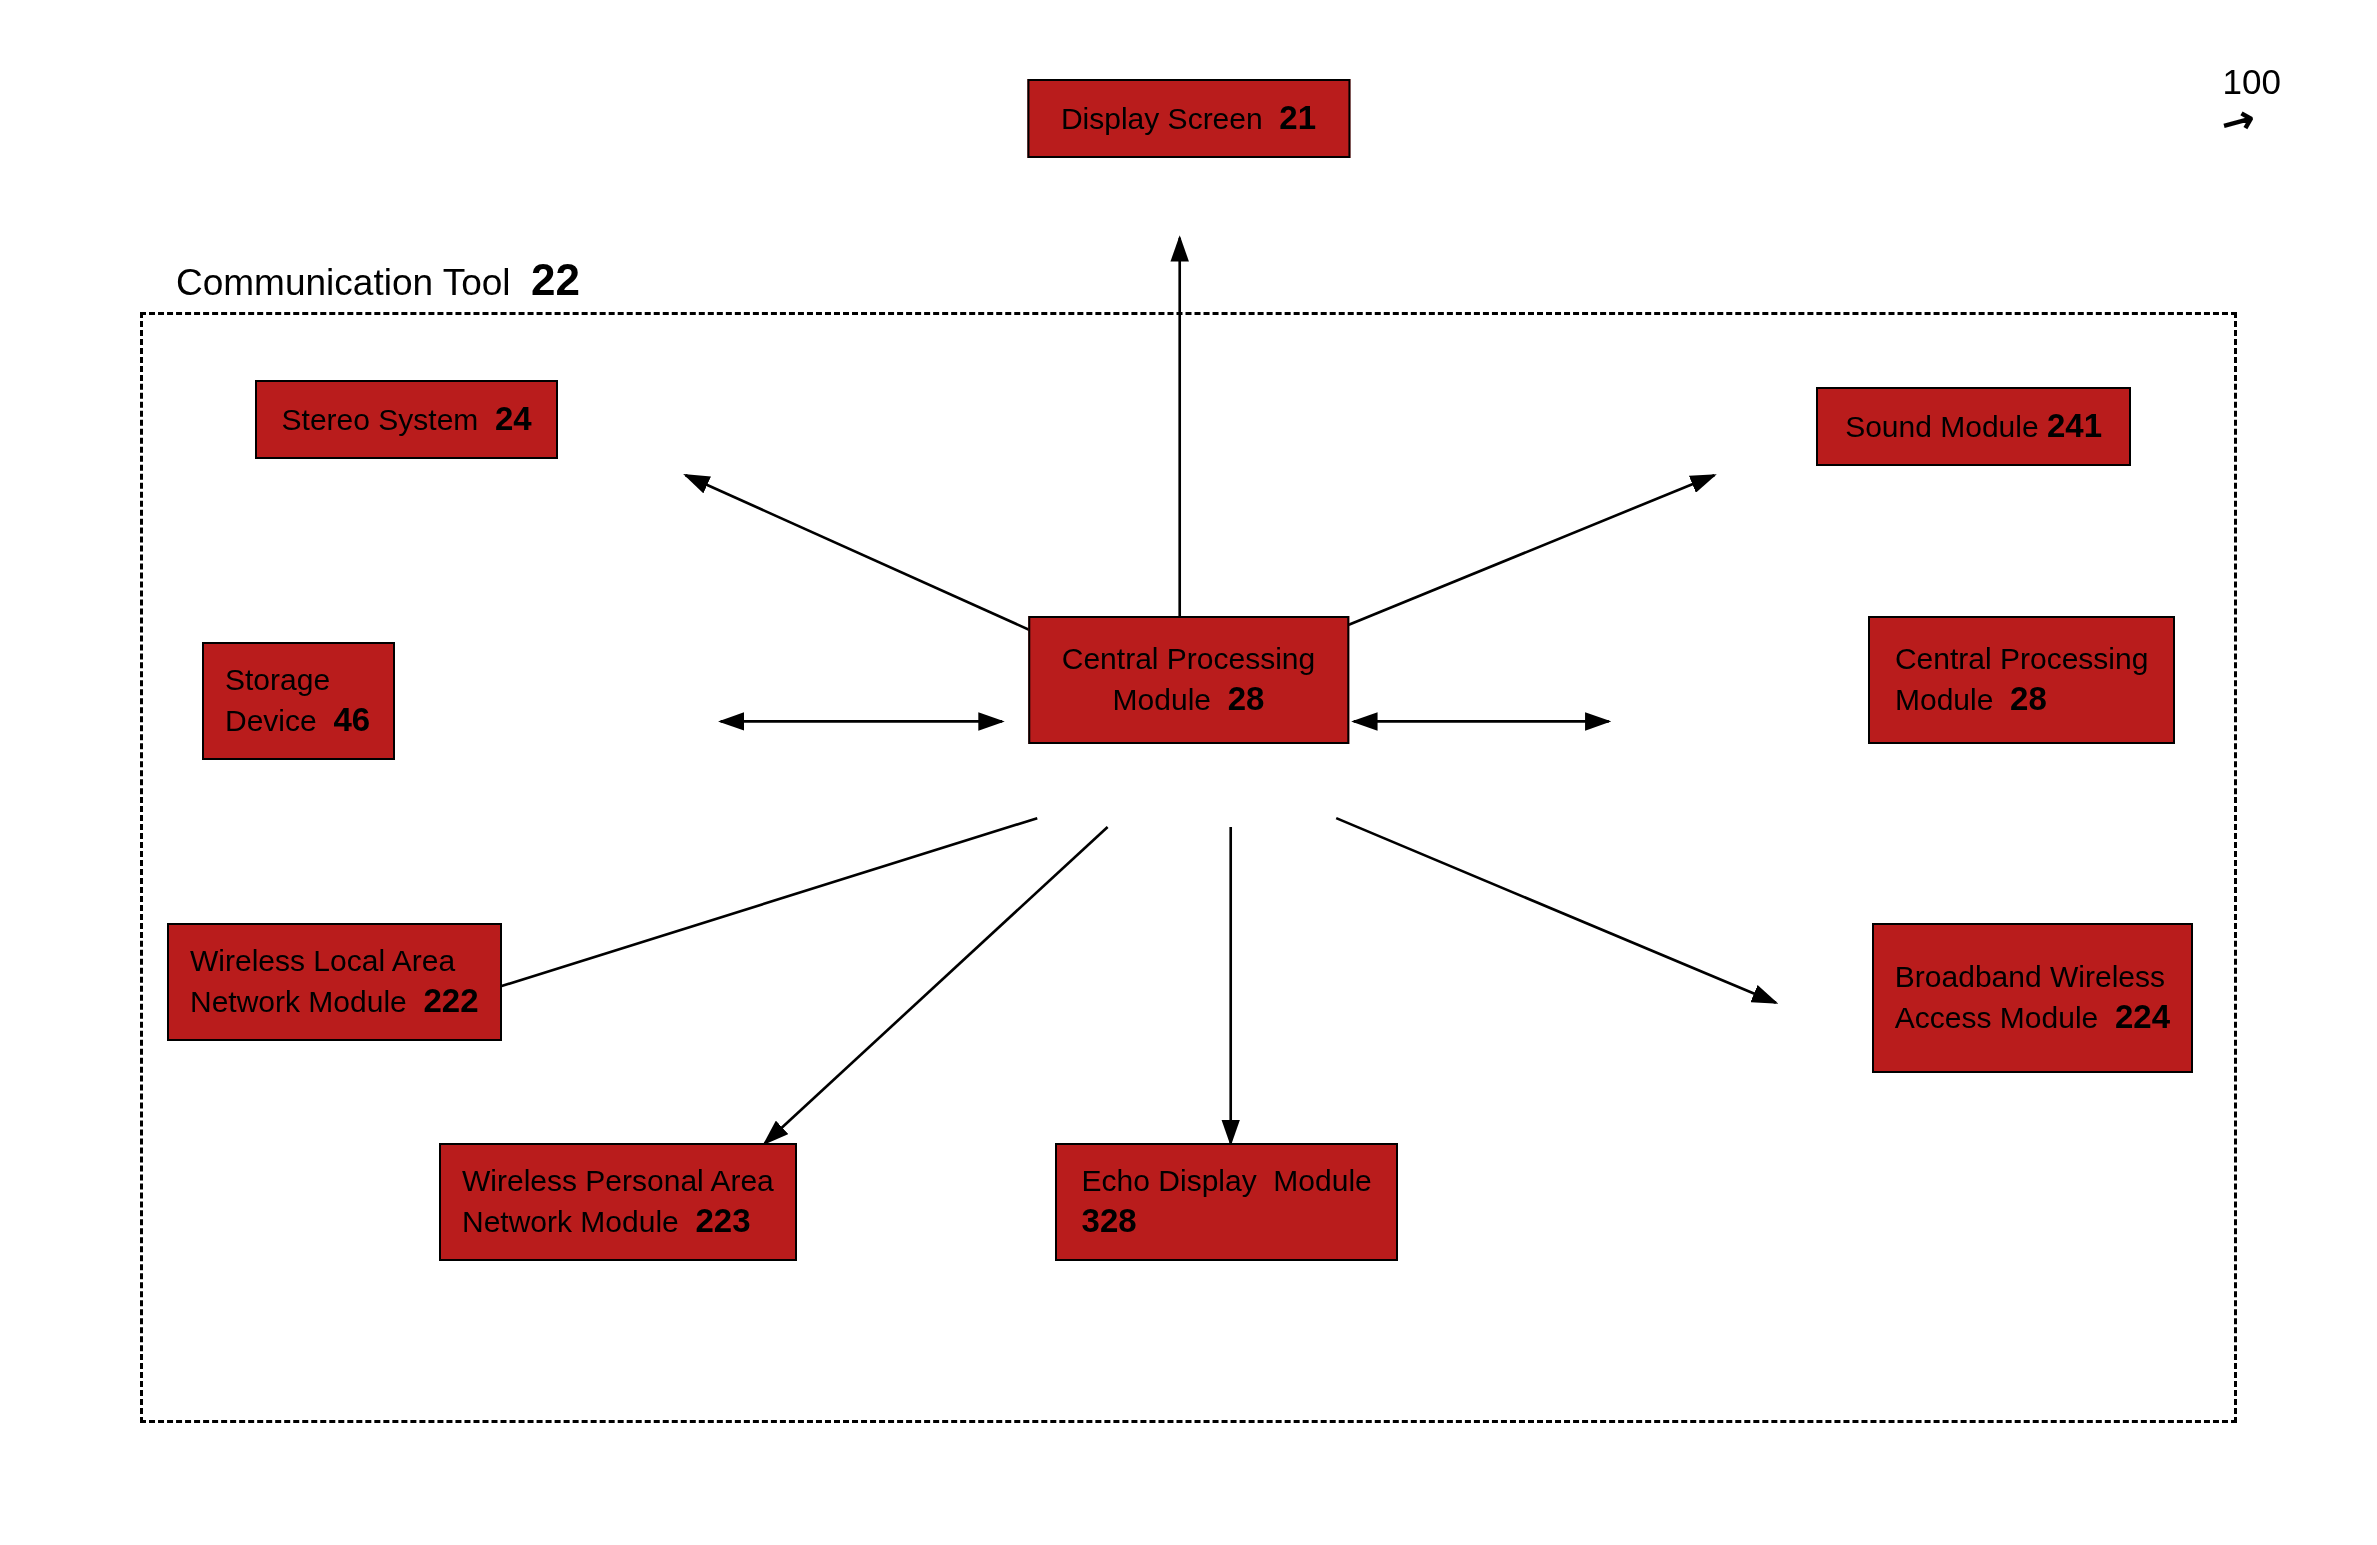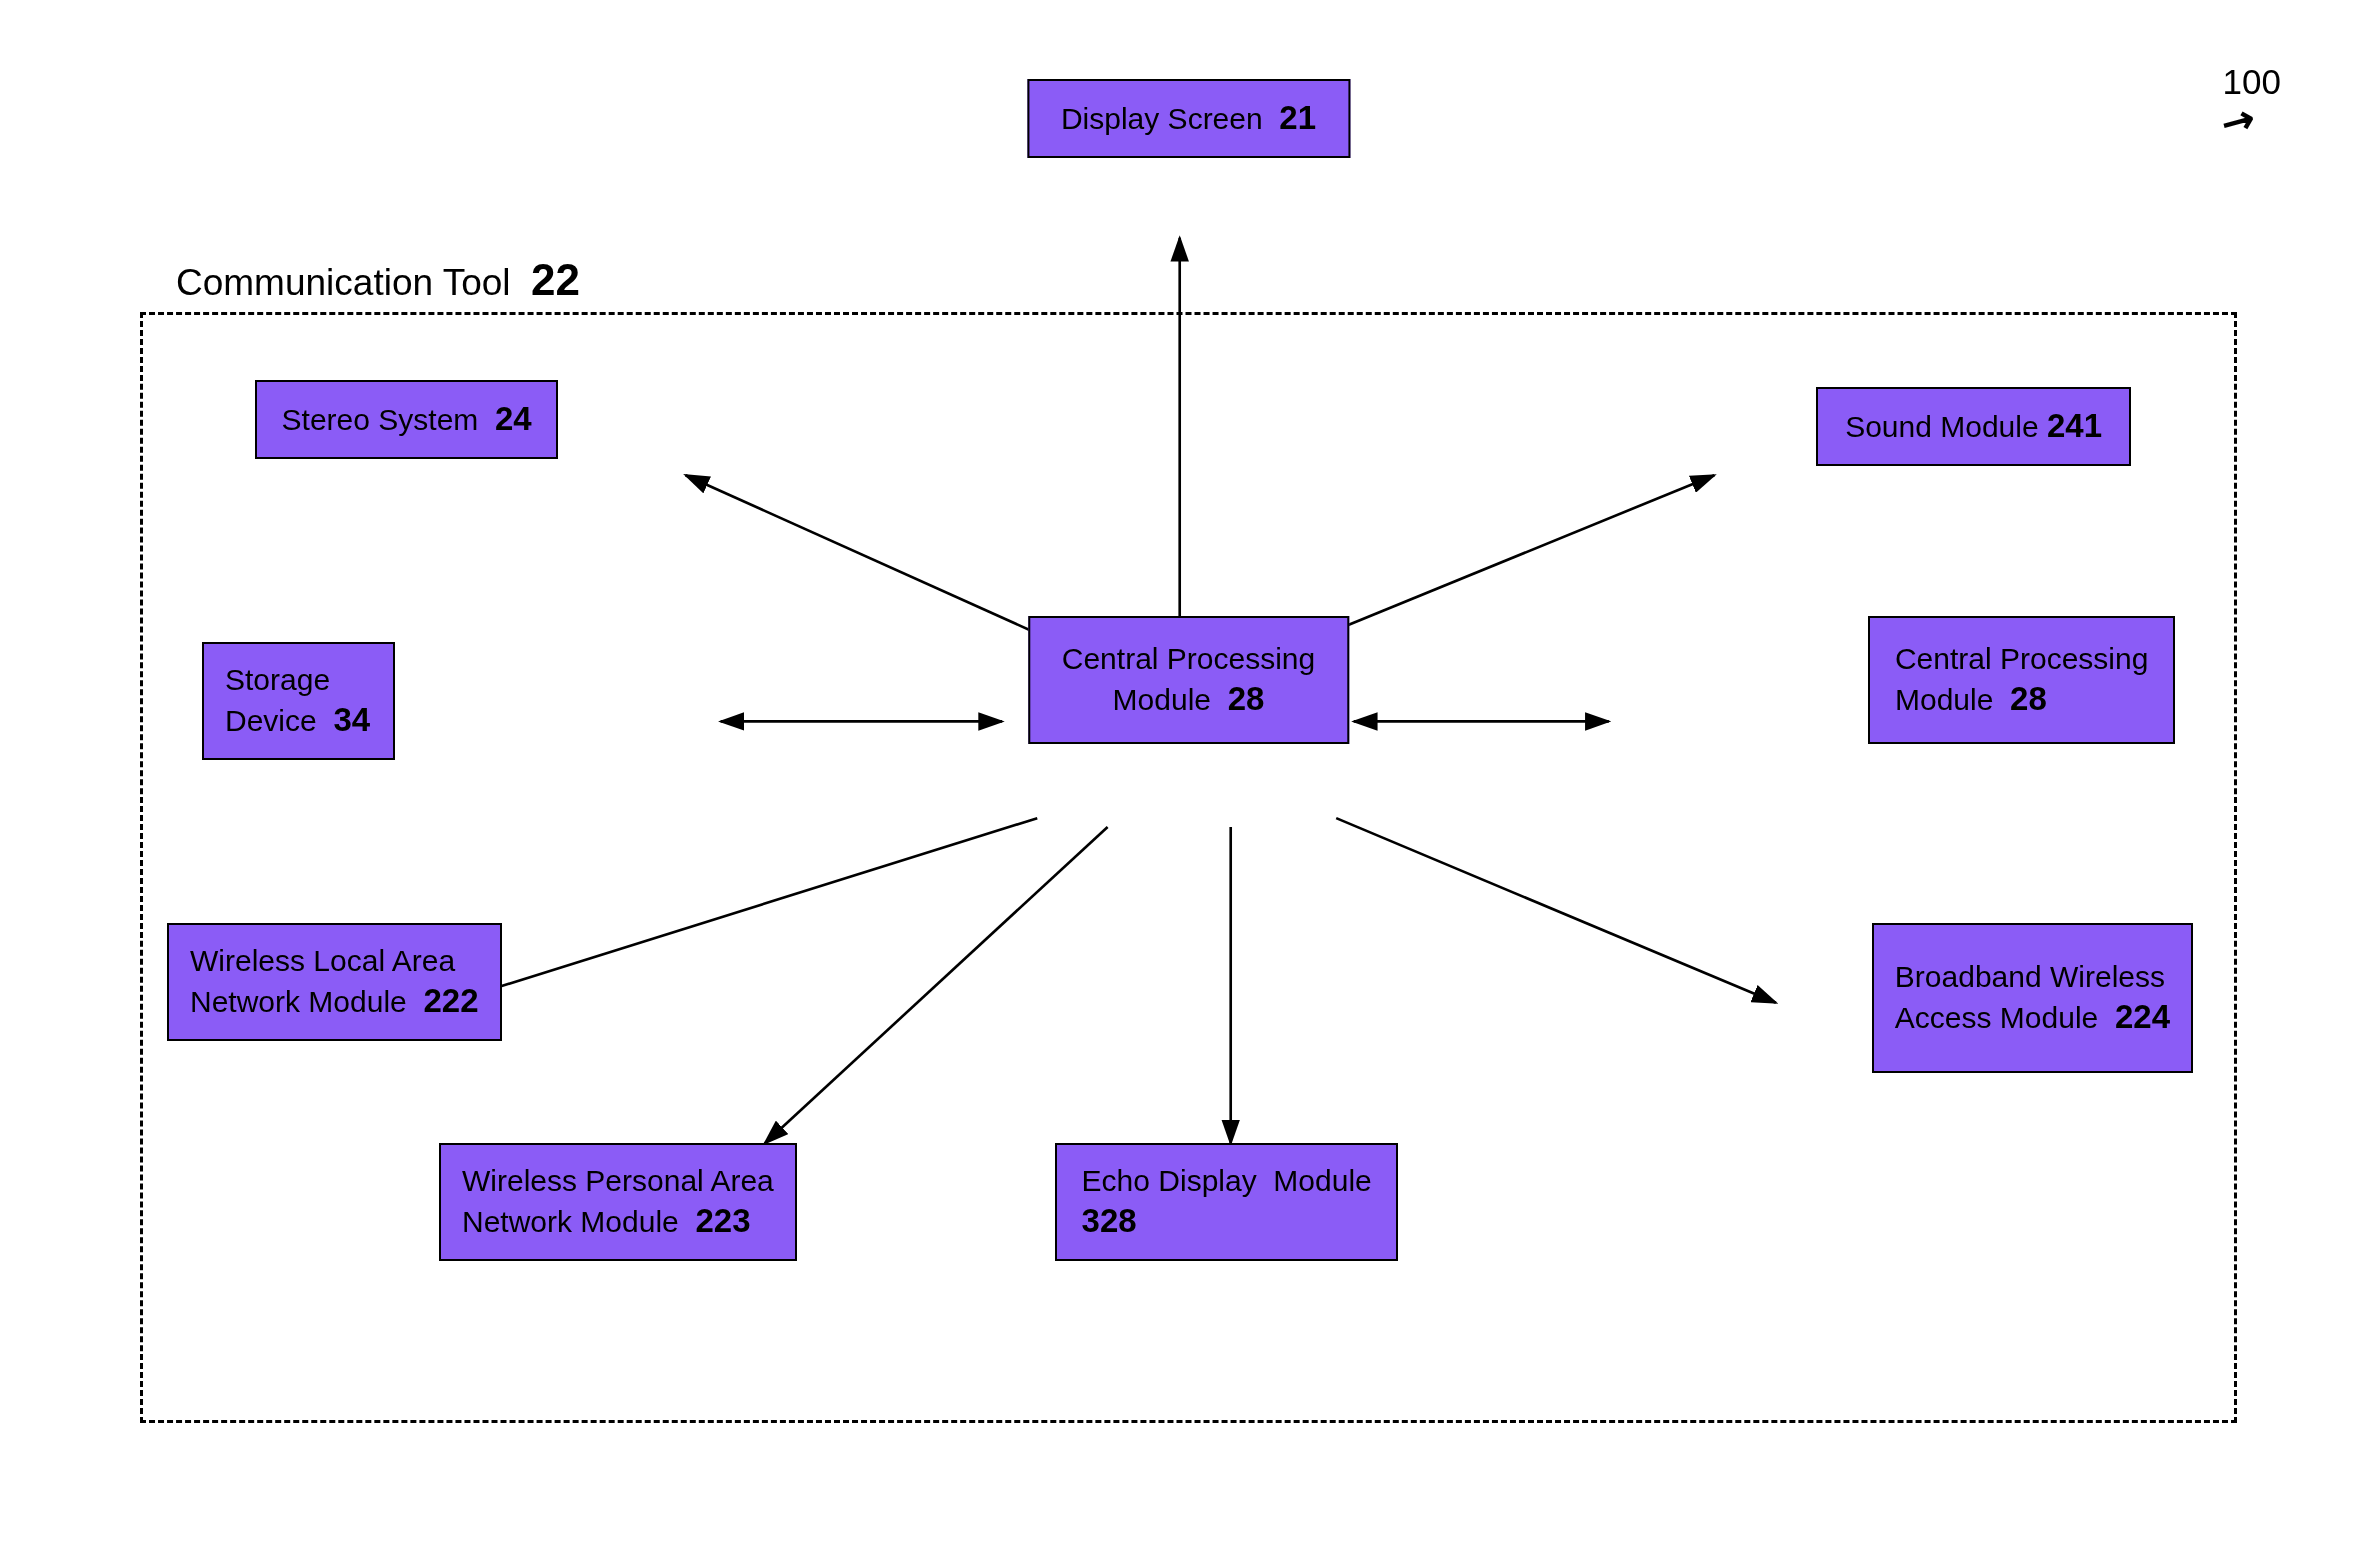--- a/index.html
+++ b/index.html
@@ -40,21 +40,21 @@
       left: 53px;
       right: 53px;
       bottom: 53px;
       border: 3.5px dashed #000;
     }
 
     
     .module-box {
       position: absolute;
       border: 2.6px solid #000;
-      background: #8b5cf6;
+      background: #b91c1c;
       padding: 14px 19.3px;
       text-align: left;
       line-height: 1.3;
     }
 
     
     .node-text {
       font-size: 30px;
       font-family: Arial, sans-serif;
       font-weight: normal;
@@ -127,21 +127,21 @@
 
   <div class="module-box" style="position:absolute;top:327px;left:185px;min-width:246px;padding:16px 24.6px;">
     <span class="node-text">Stereo System &nbsp;<span class="bold-num">24</span></span>
   </div>
 
   <div class="module-box" style="position:absolute;top:334px;right:176px;min-width:264px;padding:16px 27px;">
     <span class="node-text">Sound Module <span class="bold-num">241</span></span>
   </div>
 
   <div class="module-box" style="position:absolute;top:589px;left:132px;min-width:193px;padding:16px 21px;">
-    <span class="node-text">Storage<br>Device &nbsp;<span class="bold-num">34</span></span>
+    <span class="node-text">Storage<br>Device &nbsp;<span class="bold-num">46</span></span>
   </div>
 
   <div class="module-box" style="position:absolute;top:563px;left:50%;transform:translateX(-50%);min-width:317px;padding:21px 32px;text-align:center;">
     <span class="node-text">Central Processing<br>Module &nbsp;<span class="bold-num">28</span></span>
   </div>
 
   <div class="module-box" style="position:absolute;top:563px;right:132px;min-width:264px;padding:21px 24.6px;">
     <span class="node-text">Central Processing<br>Module &nbsp;<span class="bold-num">28</span></span>
   </div>
 

